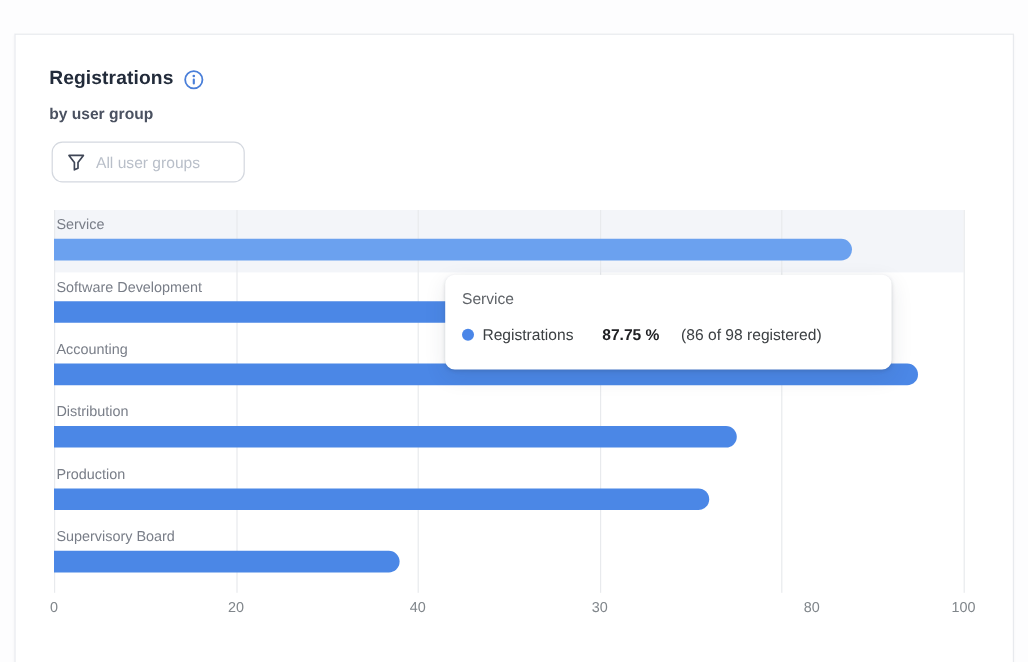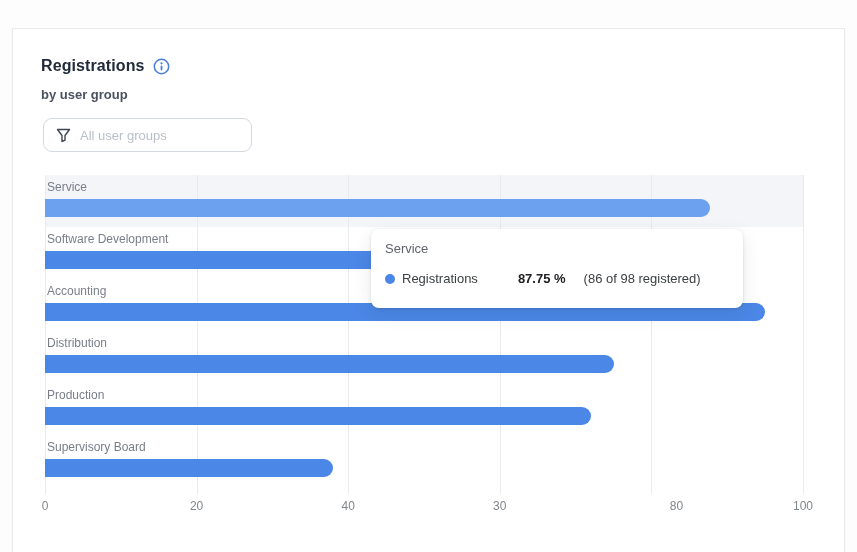--- a/index.html
+++ b/index.html
@@ -27,21 +27,21 @@
     font-size: 16px; font-weight: 700; color: #222b3a;
     letter-spacing: 0.1px;
   }
   .info-icon { display: inline-flex; cursor: pointer; }
   .card-subtitle {
     position: absolute; left: 28px; top: 58px;
     font-size: 13px; color: #4a5160; font-weight: bold;
   }
   .filter-box {
     position: absolute; left: 30px; top: 89px;
-    width: 209px; height: 34px;
+    width: 161px; height: 34px;
     border: 1px solid #d4d8df;
     border-radius: 9px;
     display: flex; align-items: center;
     padding: 0 12px; gap: 9px;
     cursor: pointer; background: #fff;
   }
   .filter-placeholder { font-size: 13px; color: #b9bfc9; }
 
   
   .plot {
@@ -88,21 +88,21 @@
   .tooltip-title { font-size: 13px; color: #5f6368; margin-top: 2px; }
   .tooltip-row {
     margin-top: 15px;
     display: flex; align-items: center;
     font-size: 13px; color: #3c4043;
   }
   .tooltip-dot {
     width: 10px; height: 10px; border-radius: 50%;
     margin-right: 7px; flex: 0 0 auto;
   }
-  .tooltip-value { font-weight: 700; color: #202124; margin-left: 40px; }
+  .tooltip-value { font-weight: 700; color: #202124; margin-left: 24px; }
   .tooltip-detail { margin-left: 18px; }
 </style>
 </head>
 <body>
 
 <div class="card">
 
   <div class="title-row">
     <span class="card-title">Registrations</span>
     <span class="info-icon">

